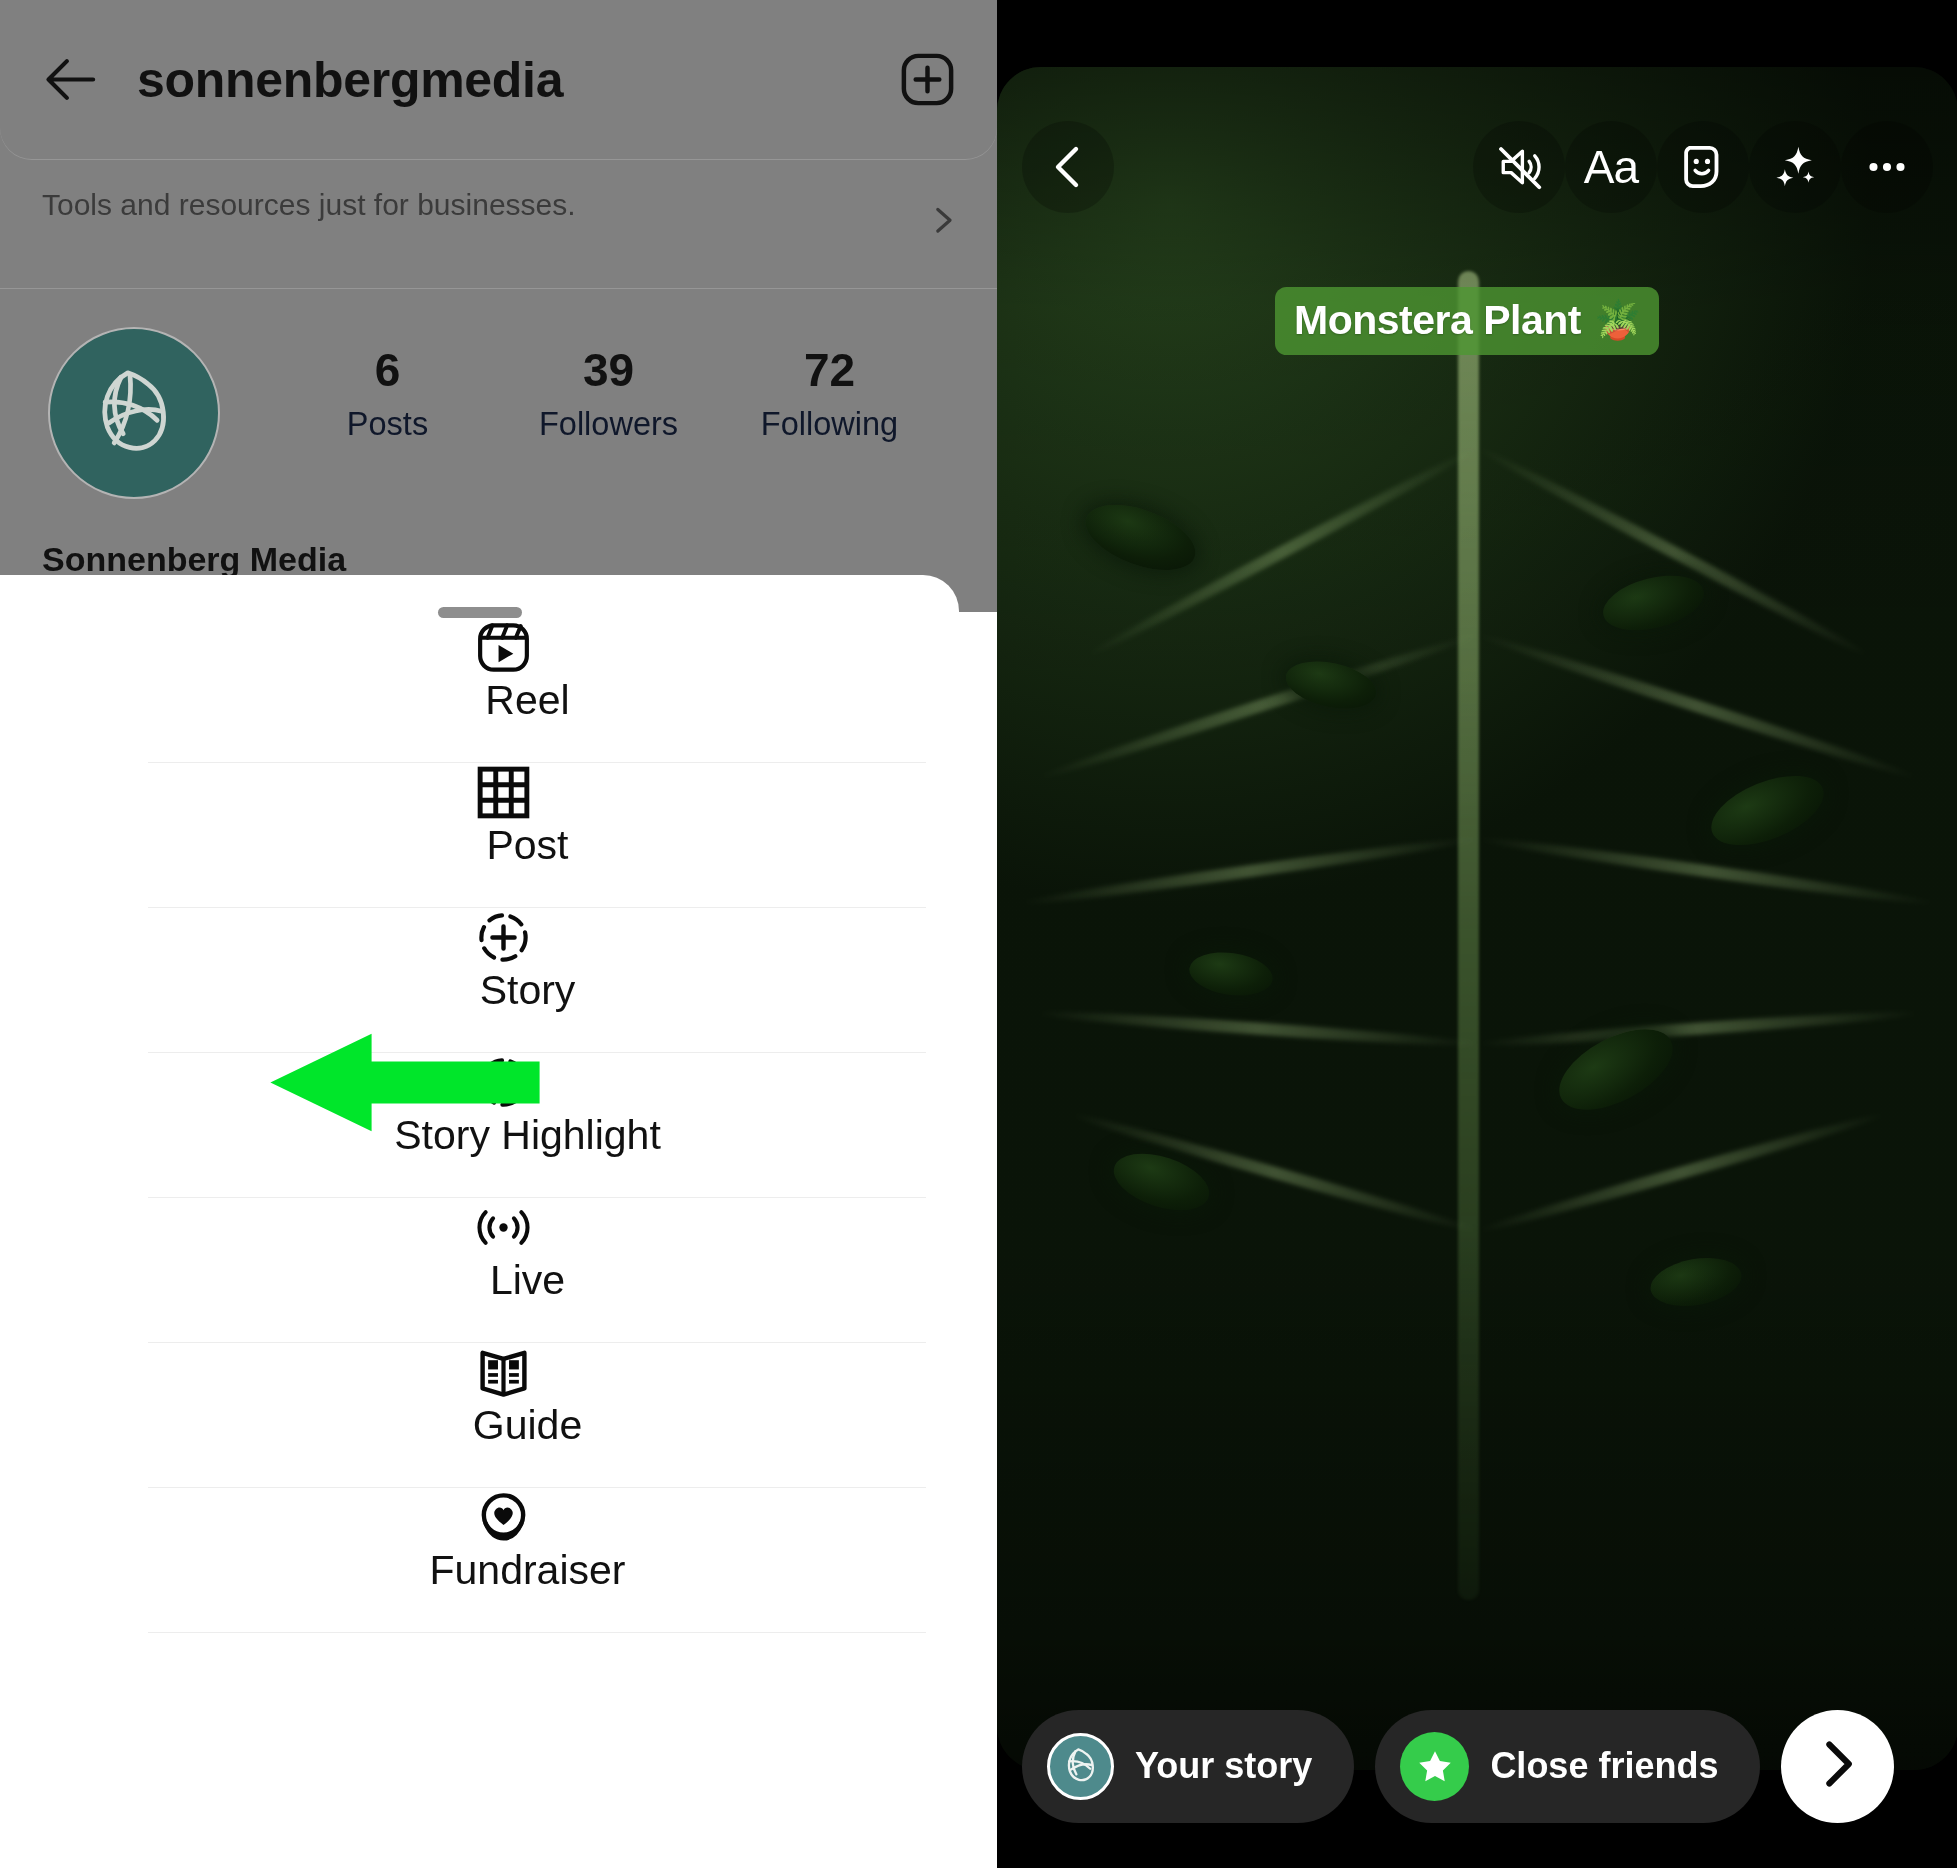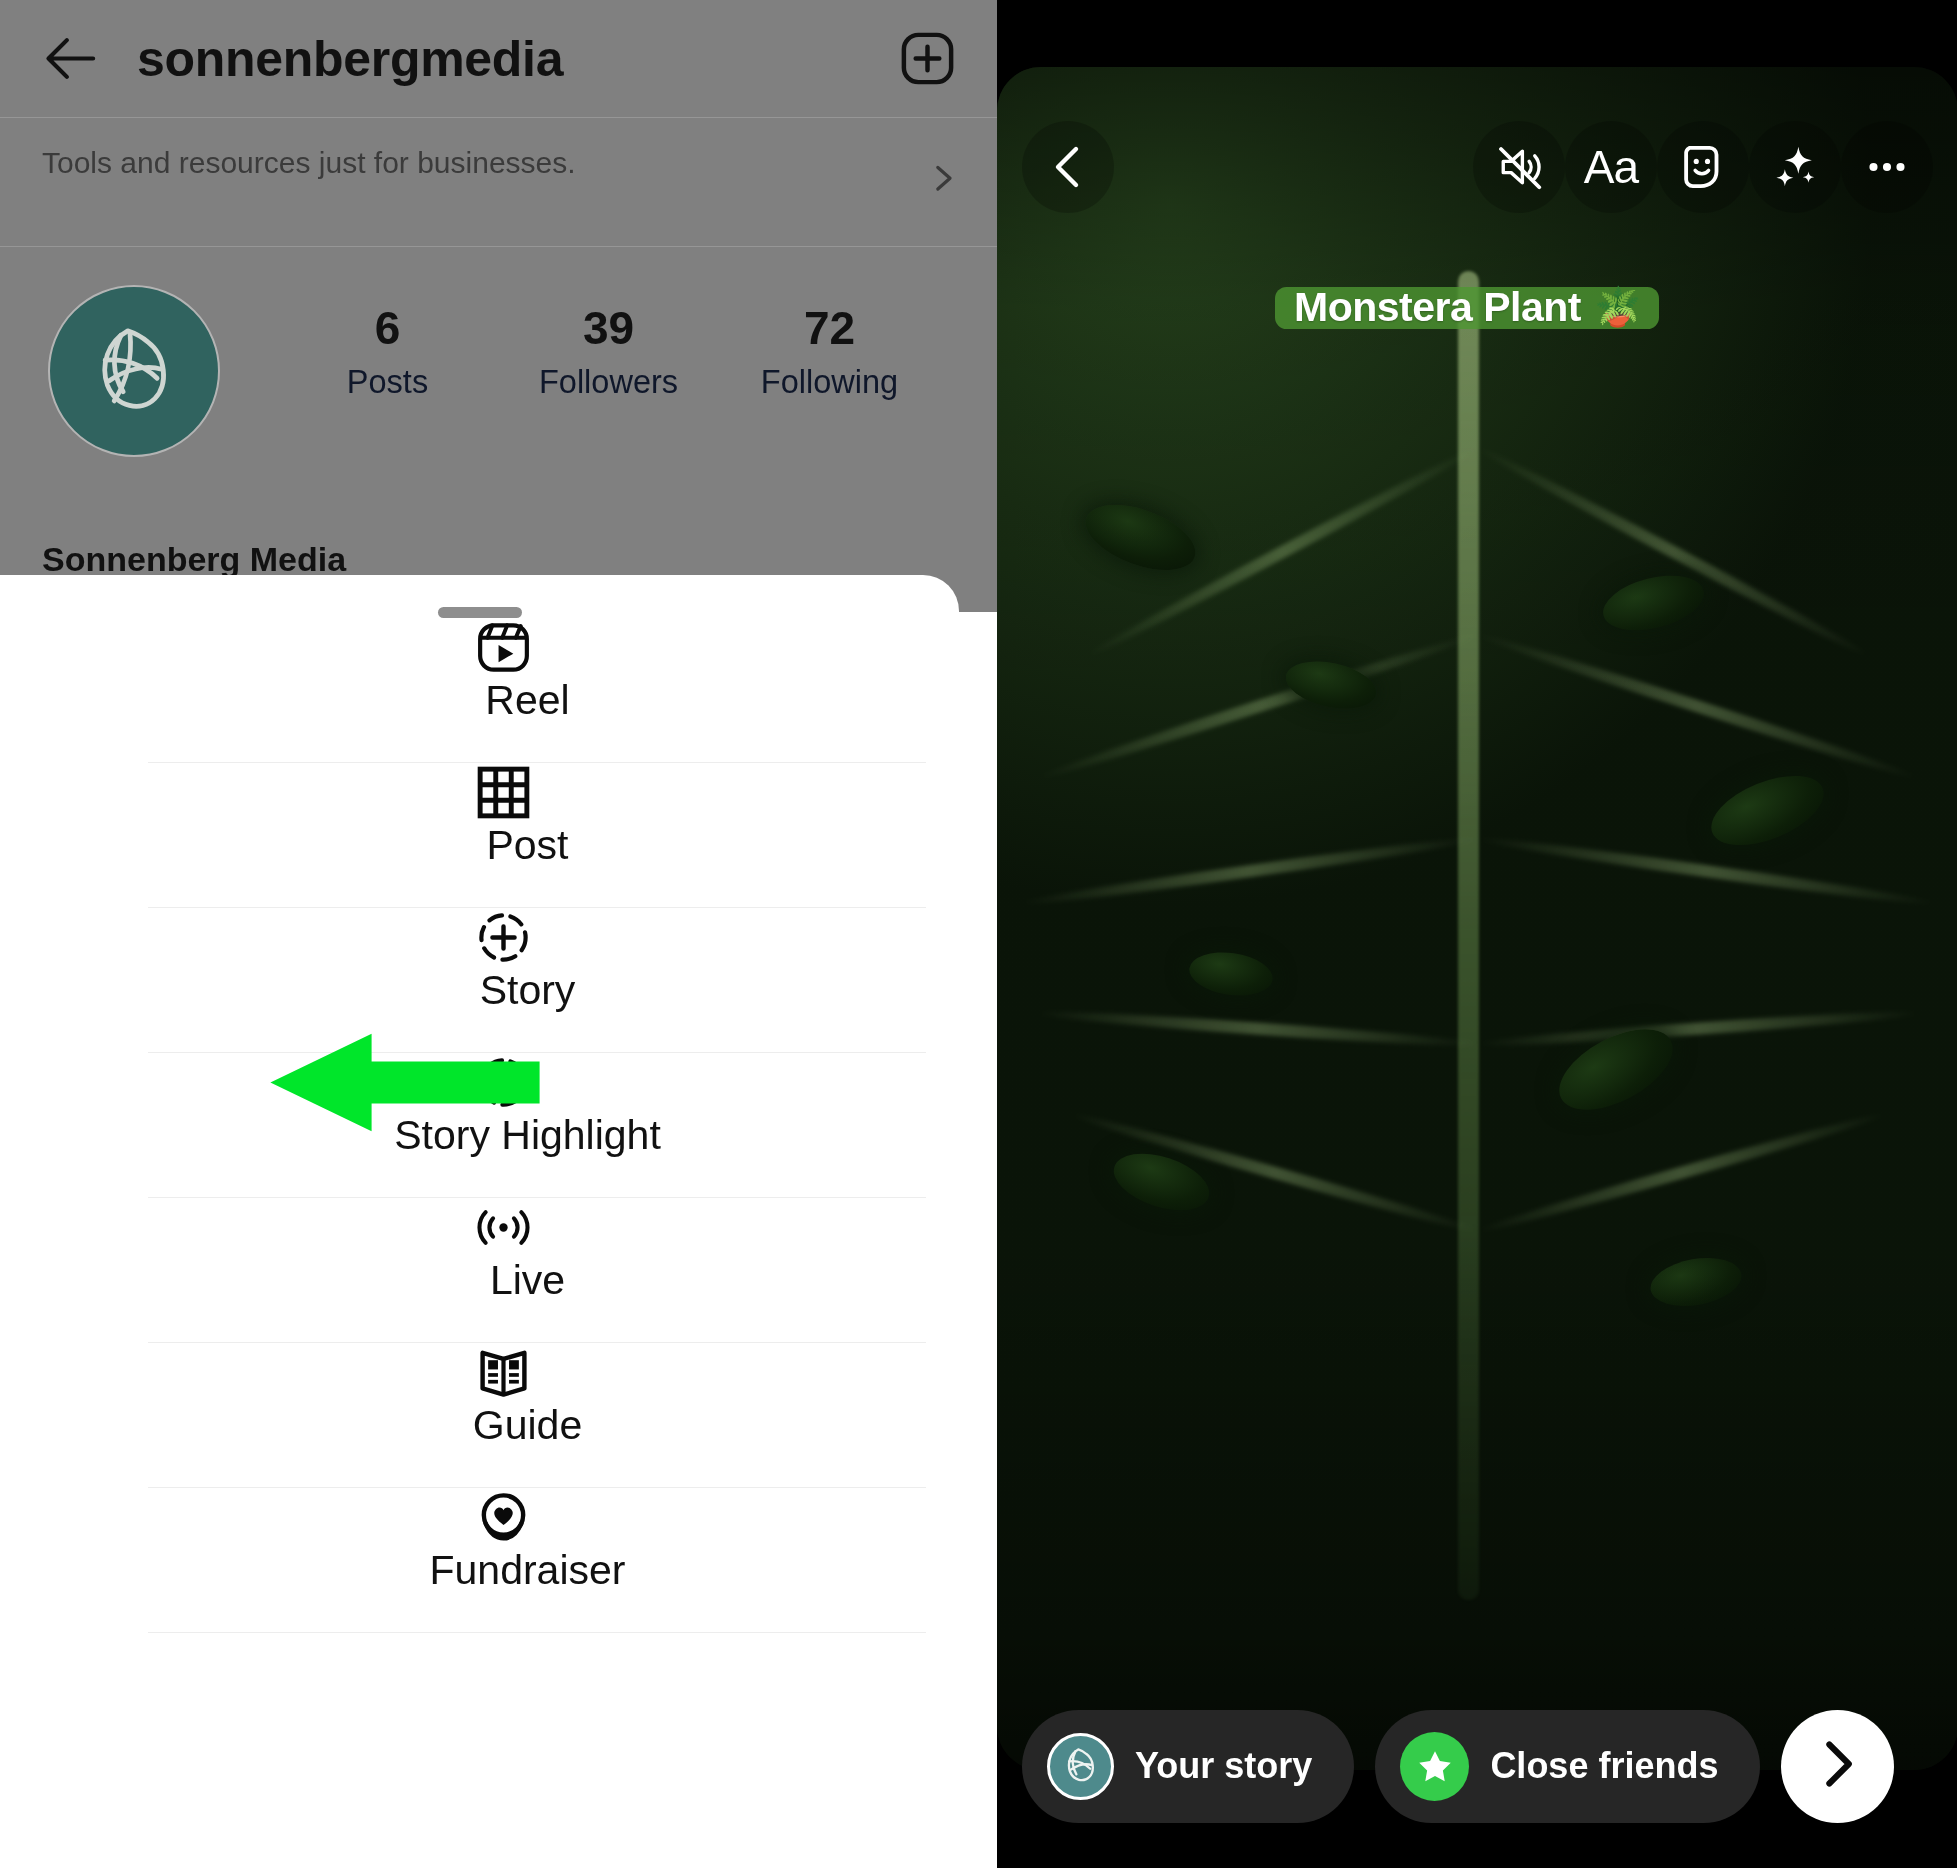--- a/index.html
+++ b/index.html
@@ -19,24 +19,25 @@
     overflow: hidden;
   }
   
   .profile-page {
     position: absolute; left: 0; top: 0;
     width: 997px; height: 612px;
     background: #808080;
   }
   .profile-header {
     position: relative;
-    height: 118px;
+    height: 160px;
     display: flex; align-items: center;
     padding: 0 38px;
     border-bottom: 1px solid #969696;
+    border-radius: 32px;
   }
   .back-arrow { width: 63px; height: 63px; flex: 0 0 auto; }
   .profile-username {
     flex: 1 1 auto;
     margin-left: 36px;
     font-size: 50px; font-weight: 700; color: #111;
     letter-spacing: -0.3px;
   }
   .plus-box { width: 63px; height: 63px; flex: 0 0 auto; }
 
@@ -174,21 +175,21 @@
     width: 92px; height: 92px; border-radius: 50%;
     display: flex; align-items: center; justify-content: center;
     background: rgba(0,0,0,0.22);
     flex: 0 0 auto;
   }
   .tb-spacer { flex: 1 1 auto; }
   .tb-aa { color: #fff; font-size: 46px; font-weight: 500; letter-spacing: -1px; }
 
   .sticker {
     position: absolute; left: 278px; top: 287px;
-    height: 42px;
+    height: 68px;
     display: flex; align-items: center; gap: 13.4px;
     padding: 5.7px 17px 7.6px 19px;
     border-radius: 11.5px;
     background: rgba(78,150,50,0.80);
   }
   .sticker-text {
     color: #fff; font-size: 41px; font-weight: 700;
     letter-spacing: -0.5px; white-space: nowrap;
     text-shadow: 0 1px 1.9px rgba(0,0,0,0.25);
   }

